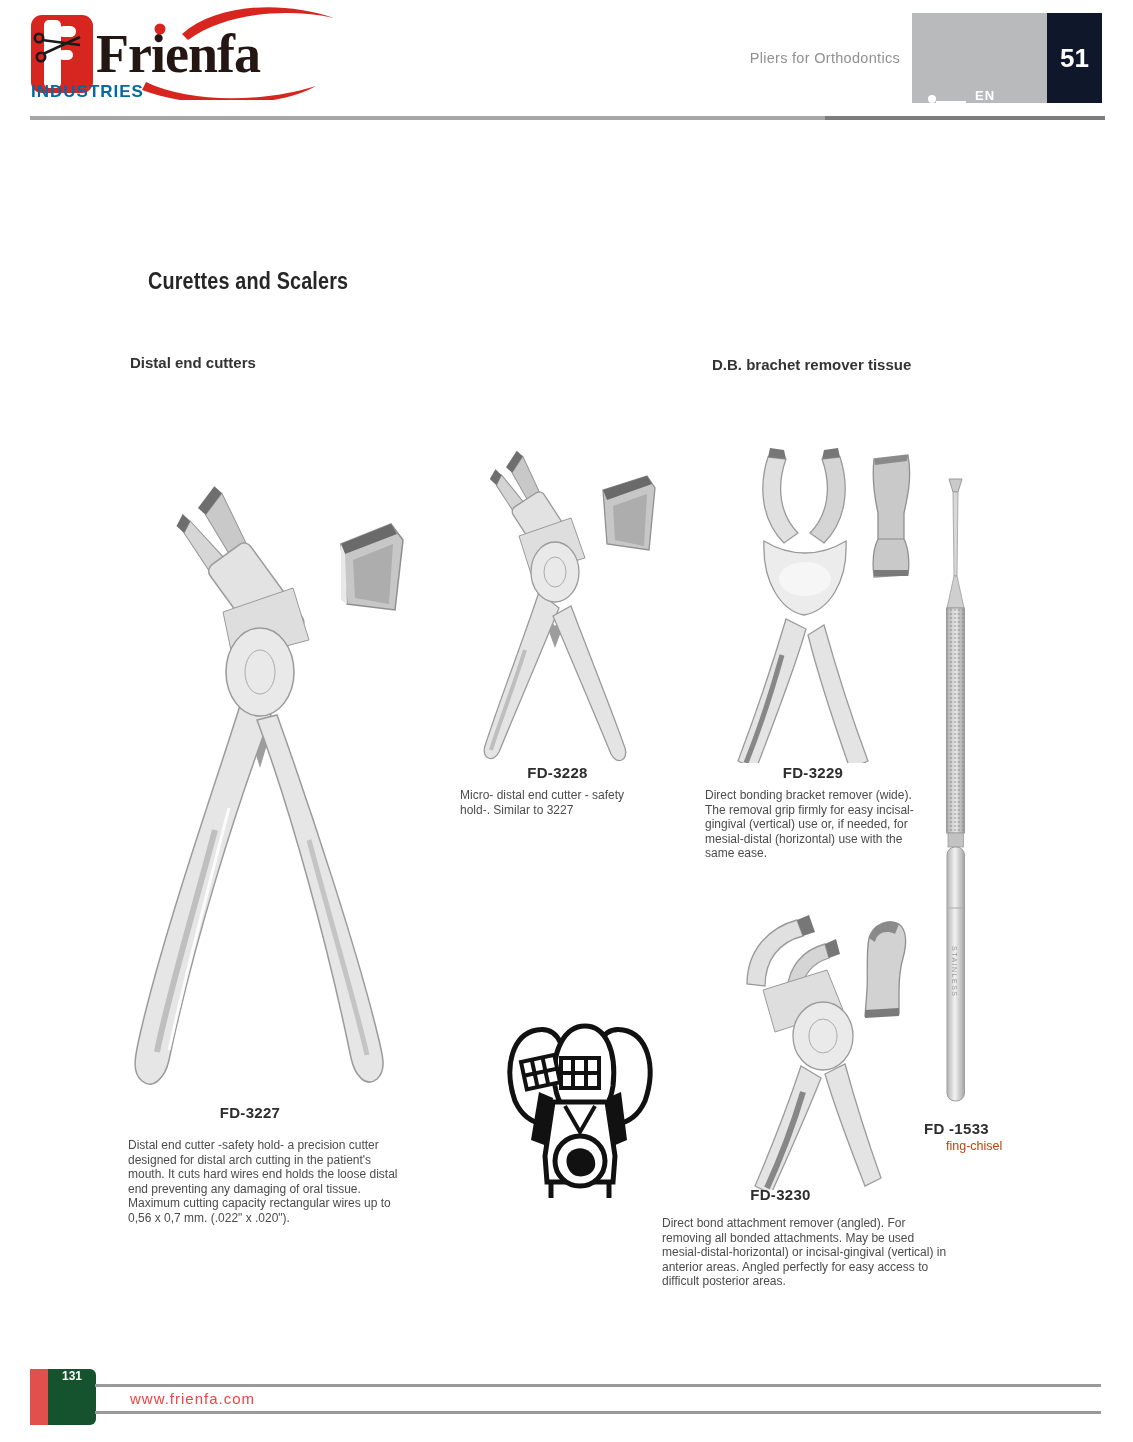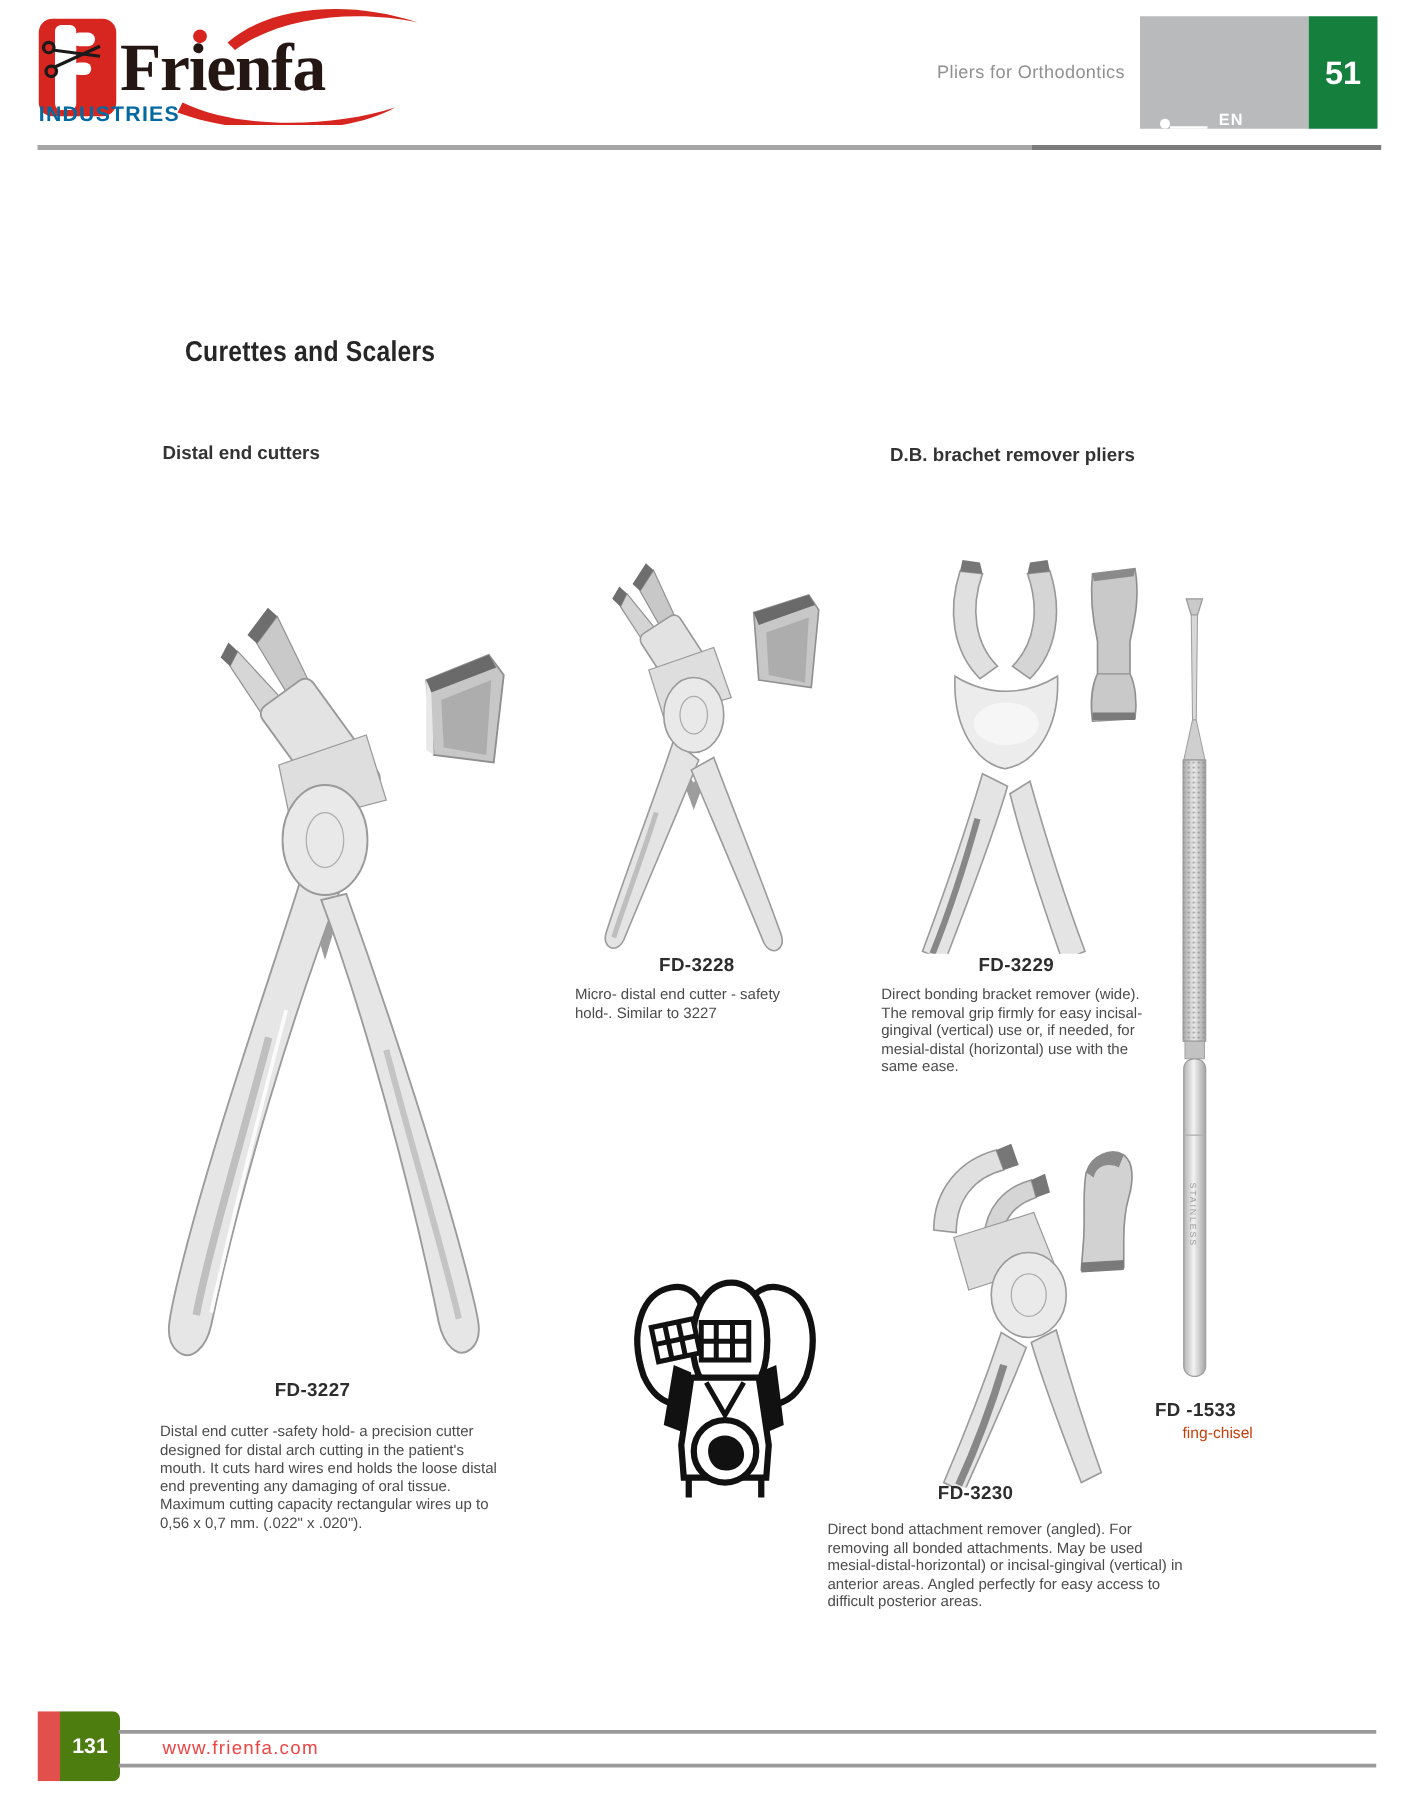--- a/index.html
+++ b/index.html
@@ -22,21 +22,21 @@
     font-size:14.5px;color:#909090;letter-spacing:.3px;
   }
   .en-box{
     left:912px;top:13px;width:135px;height:90px;background:#b9babc;
     display:flex;align-items:flex-end;padding-left:16px;box-sizing:border-box;
   }
   .en-dot{width:8px;height:8px;border-radius:50%;background:#ffffff;}
   .en-line{width:30px;height:2px;background:#ffffff;margin-right:9px;}
   .en-label{color:#ffffff;font-weight:bold;font-size:13px;letter-spacing:1px;}
   .page-box{
-    left:1047px;top:13px;width:55px;height:90px;background:#15803d;
+    left:1047px;top:13px;width:55px;height:90px;background:#0f172a;
     display:flex;align-items:center;justify-content:center;
     color:#ffffff;font-weight:bold;font-size:26px;
   }
   .hdr-rule{
     left:30px;top:116px;width:1075px;height:4px;
     background:linear-gradient(to right,#a6a6a6 0%,#a6a6a6 74%,#7c7c7c 74%,#7c7c7c 100%);
   }
 
   
   .section-title{
@@ -55,22 +55,22 @@
   }
   .desc{font-size:12px;line-height:1.21;color:#4b4b4b;}
   .fig{pointer-events:none;}
   .sub{font-size:12.5px;color:#c2410c;}
 
   
   .foot-badge{left:30px;top:1369px;width:66px;height:56px;display:flex;
     border-radius:0 6px 6px 0;overflow:hidden;}
   .foot-badge .red{width:18px;background:#e2504e;}
   .foot-badge .gray{
-    flex:1;background:#4d7c0f;display:flex;align-items:center;justify-content:center;
-    color:#ffffff;font-weight:bold;font-size:17px;
+    flex:1;background:#14532d;display:flex;align-items:flex-start;justify-content:center;
+    color:#ffffff;font-weight:bold;font-size:12px;
   }
   .foot-rule{left:95px;width:1006px;height:3px;background:#9a9a9a;}
   .foot-url{left:130px;top:1390px;font-size:15px;color:#ef4444;letter-spacing:1px;}
 </style>
 </head>
 <body>
 
 <div class="page">
 
   <svg class="abs logo-icon" viewBox="0 0 64 80">
@@ -106,21 +106,21 @@
   </div>
 
   <div class="abs page-box">
     <span>51</span>
   </div>
 
   <div class="abs hdr-rule"></div>
 
   <div class="abs section-title">Curettes and Scalers</div>
   <div class="abs col-heading col-left">Distal end cutters</div>
-  <div class="abs col-heading col-right">D.B. brachet remover pliers</div>
+  <div class="abs col-heading col-right">D.B. brachet remover tissue</div>
 
   <svg class="abs fig" style="left:95px;top:480px;" width="330" height="625" viewBox="0 0 330 625">
     <g>
       <polygon points="246,64 296,44 308,60 300,130 252,124" fill="#c7c7c7" stroke="#8f8f8f" stroke-width="1.5"></polygon>
       <polygon points="246,64 296,44 302,54 250,74" fill="#6a6a6a"></polygon>
       <polygon points="258,80 298,64 294,124 260,118" fill="#adadad"></polygon>
       <polygon points="246,64 250,74 252,124 246,120" fill="#e8e8e8"></polygon>
     </g>
     <g transform="rotate(-36 160 120)">
       <polygon points="140,70 160,70 154,18 142,24" fill="#d6d6d6" stroke="#949494"></polygon>

